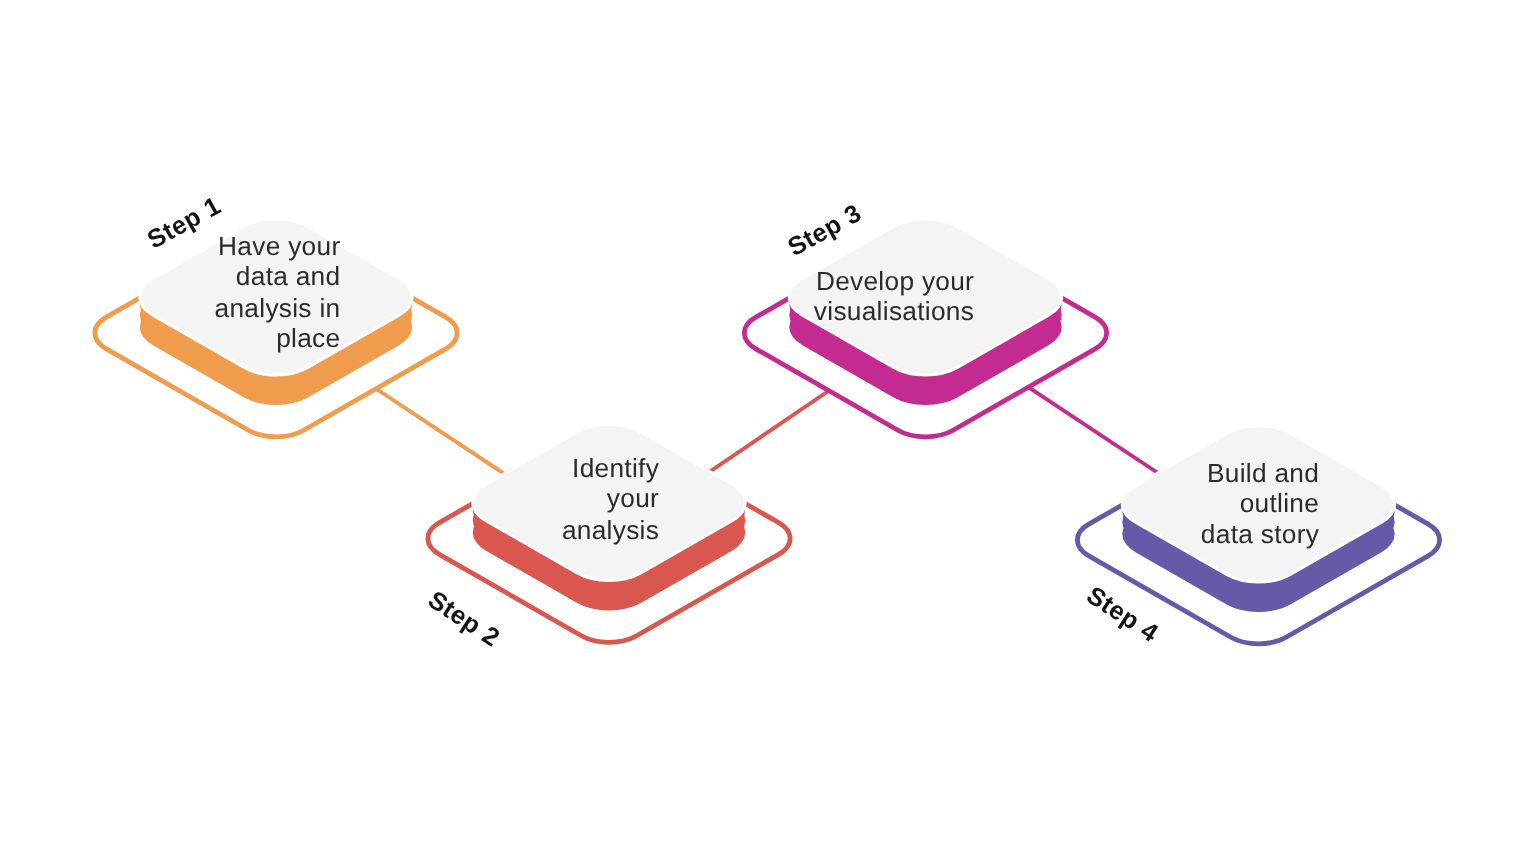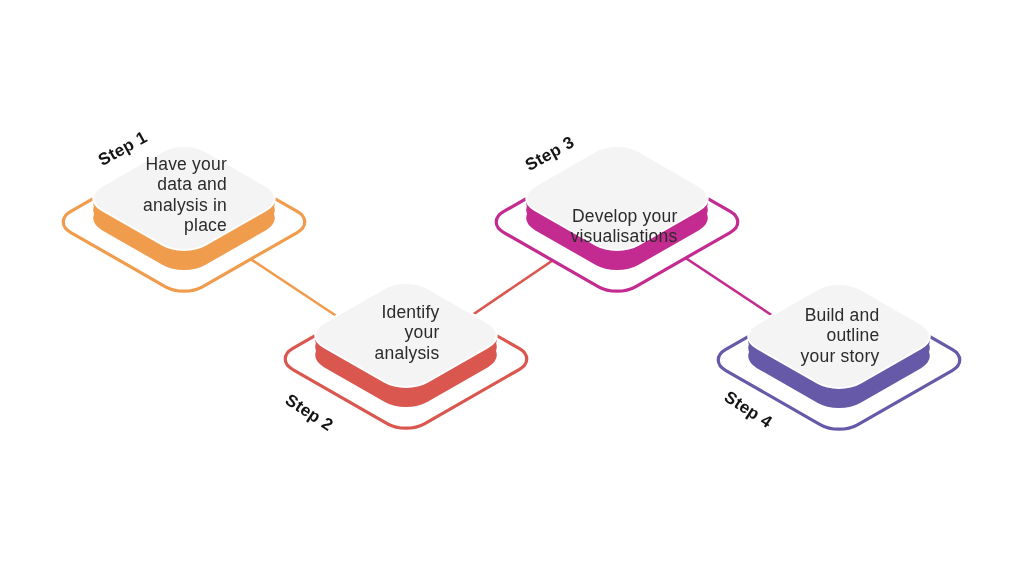--- a/index.html
+++ b/index.html
@@ -36,21 +36,21 @@
     transform: translate(-50%, -50%);
     text-align: right;
     font-size: 17.5px;
     line-height: 1.17;
     color: #2b2b2b;
     white-space: pre-line;
     letter-spacing: 0.2px;
   }
   #step1-text { left: 185px; top: 195px; }
   #step2-text { left: 407px; top: 333px; }
-  #step3-text { left: 624px; top: 198px; margin-top: 28px; }
+  #step3-text { left: 596px; top: 198px; }
   #step4-text { left: 840px; top: 336px; }
 
   .step-label {
     position: absolute;
     font-size: 17px;
     font-weight: 700;
     color: #141414;
     letter-spacing: 0.3px;
     white-space: nowrap;
   }
@@ -115,17 +115,17 @@
   <div>
     <svg id="step4-svg" class="step-svg" viewBox="0 0 300 235">
       <rect x="-93" y="-93" width="186" height="186" rx="26" transform="translate(150,116) scale(1,0.573) rotate(45)" fill="#ffffff" stroke-width="3.2" vector-effect="non-scaling-stroke" stroke="#6659A8"></rect>
       <rect x="-73" y="-73" width="146" height="146" rx="30" transform="translate(150,112) scale(1,0.573) rotate(45)" fill="#6659A8"></rect>
       <rect x="-73" y="-73" width="146" height="146" rx="30" transform="translate(150,104) scale(1,0.573) rotate(45)" fill="#6659A8"></rect>
       <rect x="-73" y="-73" width="146" height="146" rx="30" transform="translate(150,97) scale(1,0.573) rotate(45)" fill="#6659A8"></rect>
       <rect x="-73" y="-73" width="146" height="146" rx="30" transform="translate(150,92) scale(1,0.573) rotate(45)" stroke="#ffffff" stroke-width="2" vector-effect="non-scaling-stroke" fill="#F4F4F5"></rect>
     </svg>
     <div id="step4-text" class="step-text">Build and
 outline
-your story</div>
+data story</div>
     <div id="step4-label" class="step-label">Step 4</div>
   </div>
 
 </div>
 
 </body></html>

